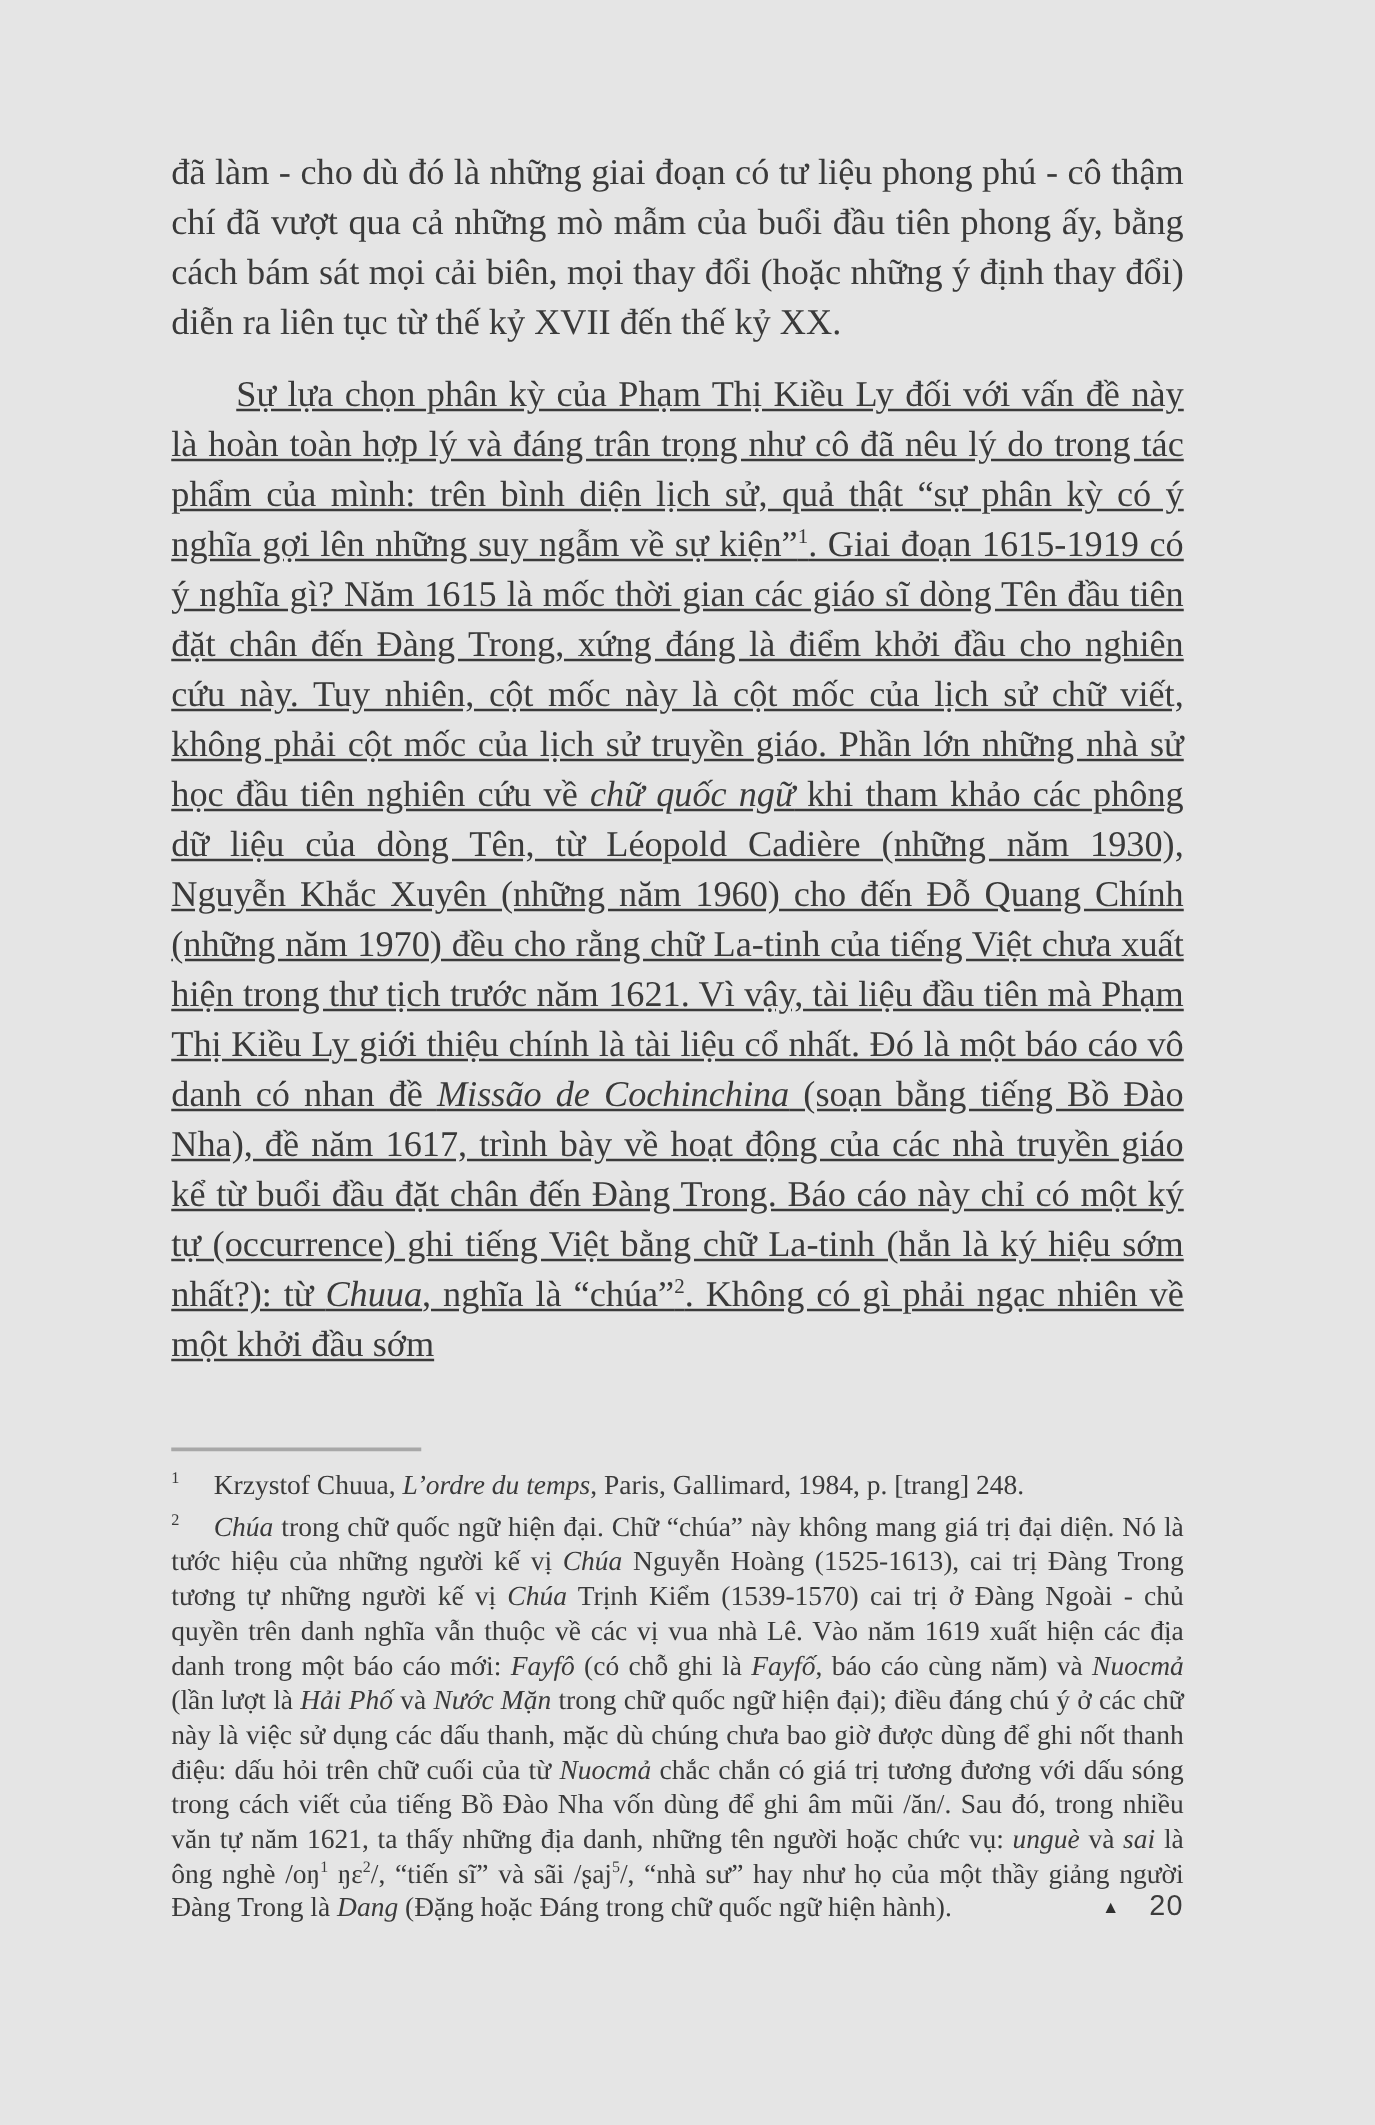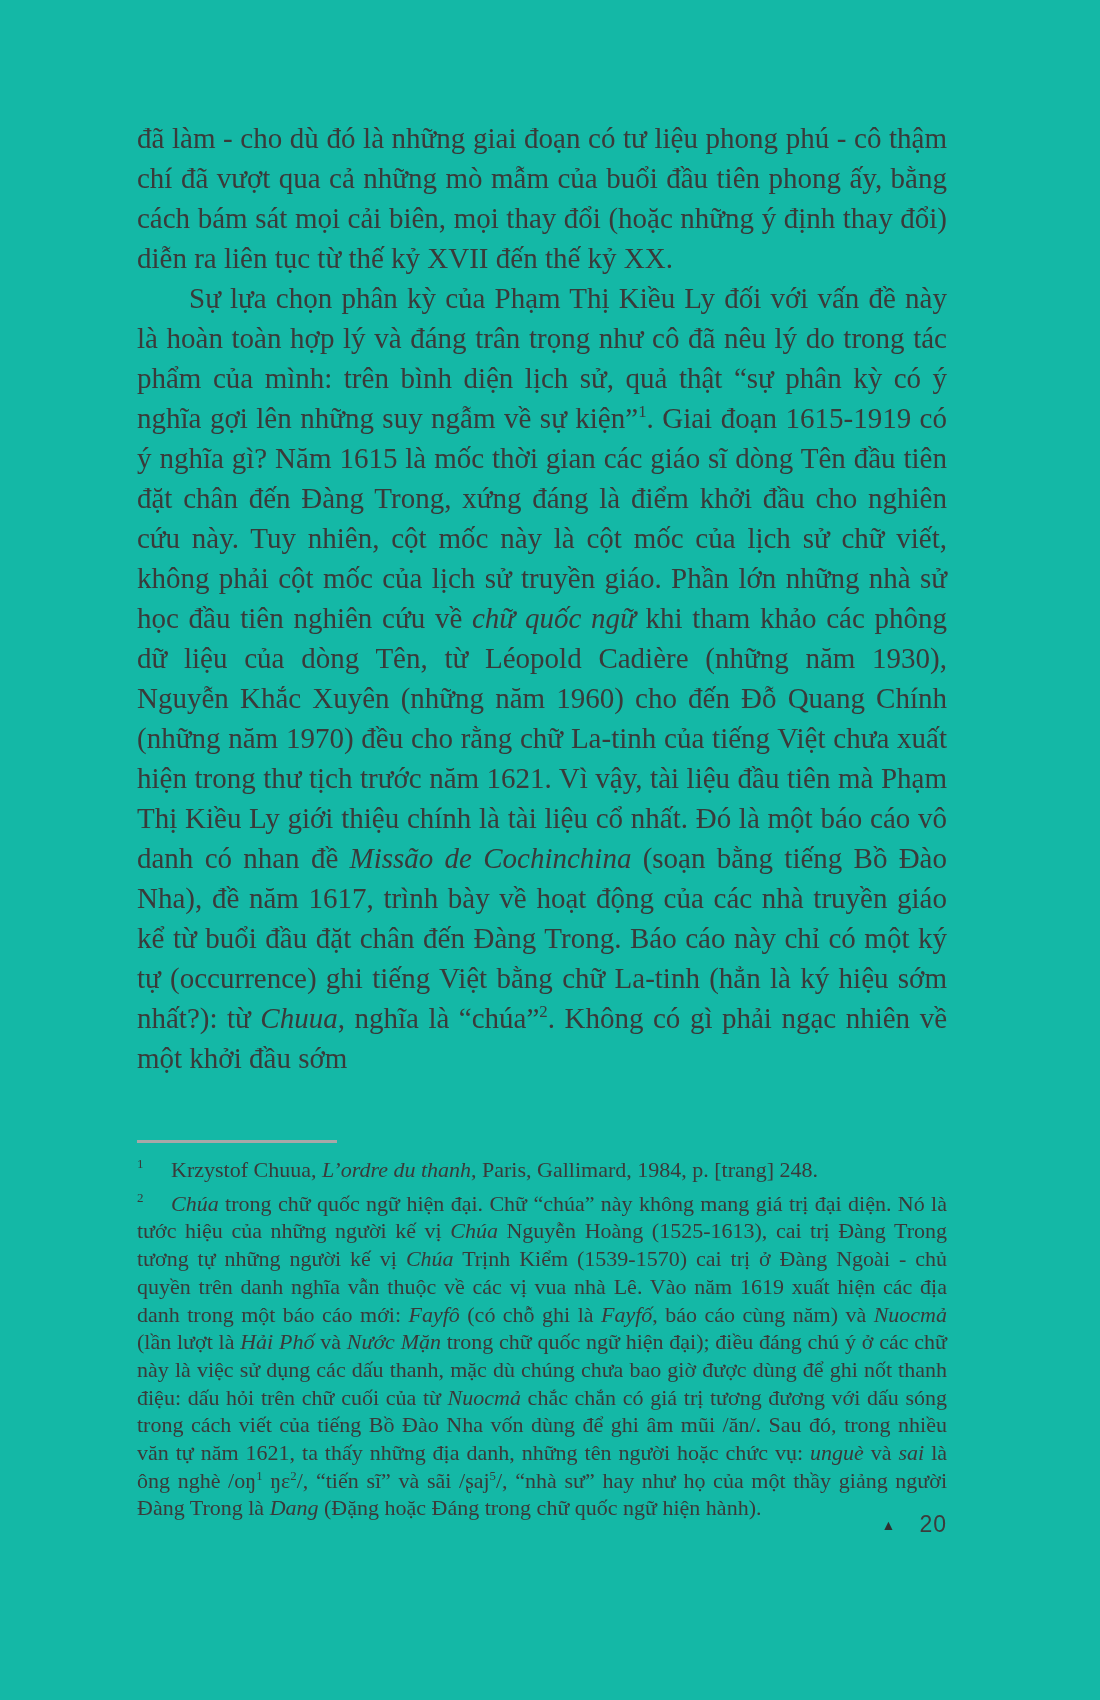--- a/index.html
+++ b/index.html
@@ -4,37 +4,39 @@
 <style>
   html, body { margin: 0; padding: 0; }
   body {
     width: 1100px; height: 1700px;
     background: #ffffff;
     position: relative;
     overflow: hidden;
   }
   .page {
     position: absolute; inset: 0;
-    background: #14b8a6;
+    background: #e5e5e5;
   }
   .content {
     position: absolute;
     left: 137px; top: 118px;
     width: 810px;
   }
   .para {
     font-family: "Liberation Serif", "DejaVu Serif", serif;
     font-size: 29px;
     line-height: 40px;
     color: #3a3a3a;
     text-align: justify;
     margin: 0;
   }
   .para.indented {
+    margin-top: 18px;
     text-indent: 52px;
+    text-decoration: underline;
   }
   .it { font-style: italic; }
   sup {
     font-size: 58%;
     line-height: 0;
     vertical-align: super;
   }
   .fn-sep {
     margin-top: 62px;
     width: 200px; height: 3px;
@@ -83,21 +85,21 @@
 
     <p class="para"><span>đã làm - cho dù đó là những giai đoạn có tư liệu phong phú - cô thậm chí đã vượt qua cả những mò mẫm của buổi đầu tiên phong ấy, bằng cách bám sát mọi cải biên, mọi thay đổi (hoặc những ý định thay đổi) diễn ra liên tục từ thế kỷ XVII đến thế kỷ XX.</span></p>
 
     <p class="para indented"><span>Sự lựa chọn phân kỳ của Phạm Thị Kiều Ly đối với vấn đề này là hoàn toàn hợp lý và đáng trân trọng như cô đã nêu lý do trong tác phẩm của mình: trên bình diện lịch sử, quả thật “sự phân kỳ có ý nghĩa gợi lên những suy ngẫm về sự kiện”</span><sup>1</sup><span>. Giai đoạn 1615-1919 có ý nghĩa gì? Năm 1615 là mốc thời gian các giáo sĩ dòng Tên đầu tiên đặt chân đến Đàng Trong, xứng đáng là điểm khởi đầu cho nghiên cứu này. Tuy nhiên, cột mốc này là cột mốc của lịch sử chữ viết, không phải cột mốc của lịch sử truyền giáo. Phần lớn những nhà sử học đầu tiên nghiên cứu về </span><span class="it">chữ quốc ngữ</span><span> khi tham khảo các phông dữ liệu của dòng Tên, từ Léopold Cadière (những năm 1930), Nguyễn Khắc Xuyên (những năm 1960) cho đến Đỗ Quang Chính (những năm 1970) đều cho rằng chữ La-tinh của tiếng Việt chưa xuất hiện trong thư tịch trước năm 1621. Vì vậy, tài liệu đầu tiên mà Phạm Thị Kiều Ly giới thiệu chính là tài liệu cổ nhất. Đó là một báo cáo vô danh có nhan đề </span><span class="it">Missão de Cochinchina</span><span> (soạn bằng tiếng Bồ Đào Nha), đề năm 1617, trình bày về hoạt động của các nhà truyền giáo kể từ buổi đầu đặt chân đến Đàng Trong. Báo cáo này chỉ có một ký tự (occurrence) ghi tiếng Việt bằng chữ La-tinh (hẳn là ký hiệu sớm nhất?): từ </span><span class="it">Chuua</span><span>, nghĩa là “chúa”</span><sup>2</sup><span>. Không có gì phải ngạc nhiên về một khởi đầu sớm</span></p>
 
     <div class="fn-sep"></div>
 
     <div class="footnotes">
 
       <p class="footnote">
-        <span class="fn-marker">1</span><span><span>Krzystof Chuua, </span><span class="it">L’ordre du thanh</span><span>, Paris, Gallimard, 1984, p. [trang] 248.</span></span>
+        <span class="fn-marker">1</span><span><span>Krzystof Chuua, </span><span class="it">L’ordre du temps</span><span>, Paris, Gallimard, 1984, p. [trang] 248.</span></span>
       </p>
 
       <p class="footnote">
         <span class="fn-marker">2</span><span><span class="it">Chúa</span><span> trong chữ quốc ngữ hiện đại. Chữ “chúa” này không mang giá trị đại diện. Nó là tước hiệu của những người kế vị </span><span class="it">Chúa</span><span> Nguyễn Hoàng (1525-1613), cai trị Đàng Trong tương tự những người kế vị </span><span class="it">Chúa</span><span> Trịnh Kiểm (1539-1570) cai trị ở Đàng Ngoài - chủ quyền trên danh nghĩa vẫn thuộc về các vị vua nhà Lê. Vào năm 1619 xuất hiện các địa danh trong một báo cáo mới: </span><span class="it">Fayfô</span><span> (có chỗ ghi là </span><span class="it">Fayfố</span><span>, báo cáo cùng năm) và </span><span class="it">Nuocmả</span><span> (lần lượt là </span><span class="it">Hải Phố</span><span> và </span><span class="it">Nước Mặn</span><span> trong chữ quốc ngữ hiện đại); điều đáng chú ý ở các chữ này là việc sử dụng các dấu thanh, mặc dù chúng chưa bao giờ được dùng để ghi nốt thanh điệu: dấu hỏi trên chữ cuối của từ </span><span class="it">Nuocmả</span><span> chắc chắn có giá trị tương đương với dấu sóng trong cách viết của tiếng Bồ Đào Nha vốn dùng để ghi âm mũi /ăn/. Sau đó, trong nhiều văn tự năm 1621, ta thấy những địa danh, những tên người hoặc chức vụ: </span><span class="it">unguè</span><span> và </span><span class="it">sai</span><span> là ông nghè /oŋ</span><sup>1</sup><span> ŋɛ</span><sup>2</sup><span>/, “tiến sĩ” và sãi /ʂaj</span><sup>5</sup><span>/, “nhà sư” hay như họ của một thầy giảng người Đàng Trong là </span><span class="it">Dang</span><span> (Đặng hoặc Đáng trong chữ quốc ngữ hiện hành).</span></span>
       </p>
 
     </div>
   </div>
 
   <div class="footer">

